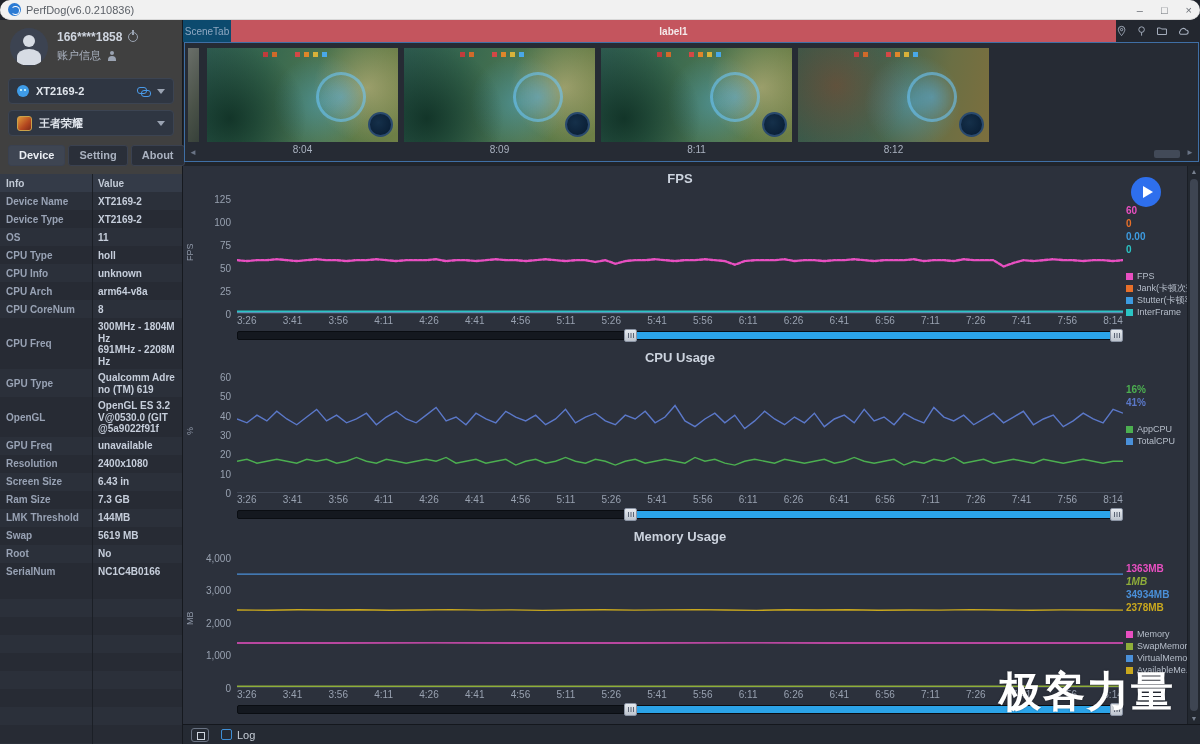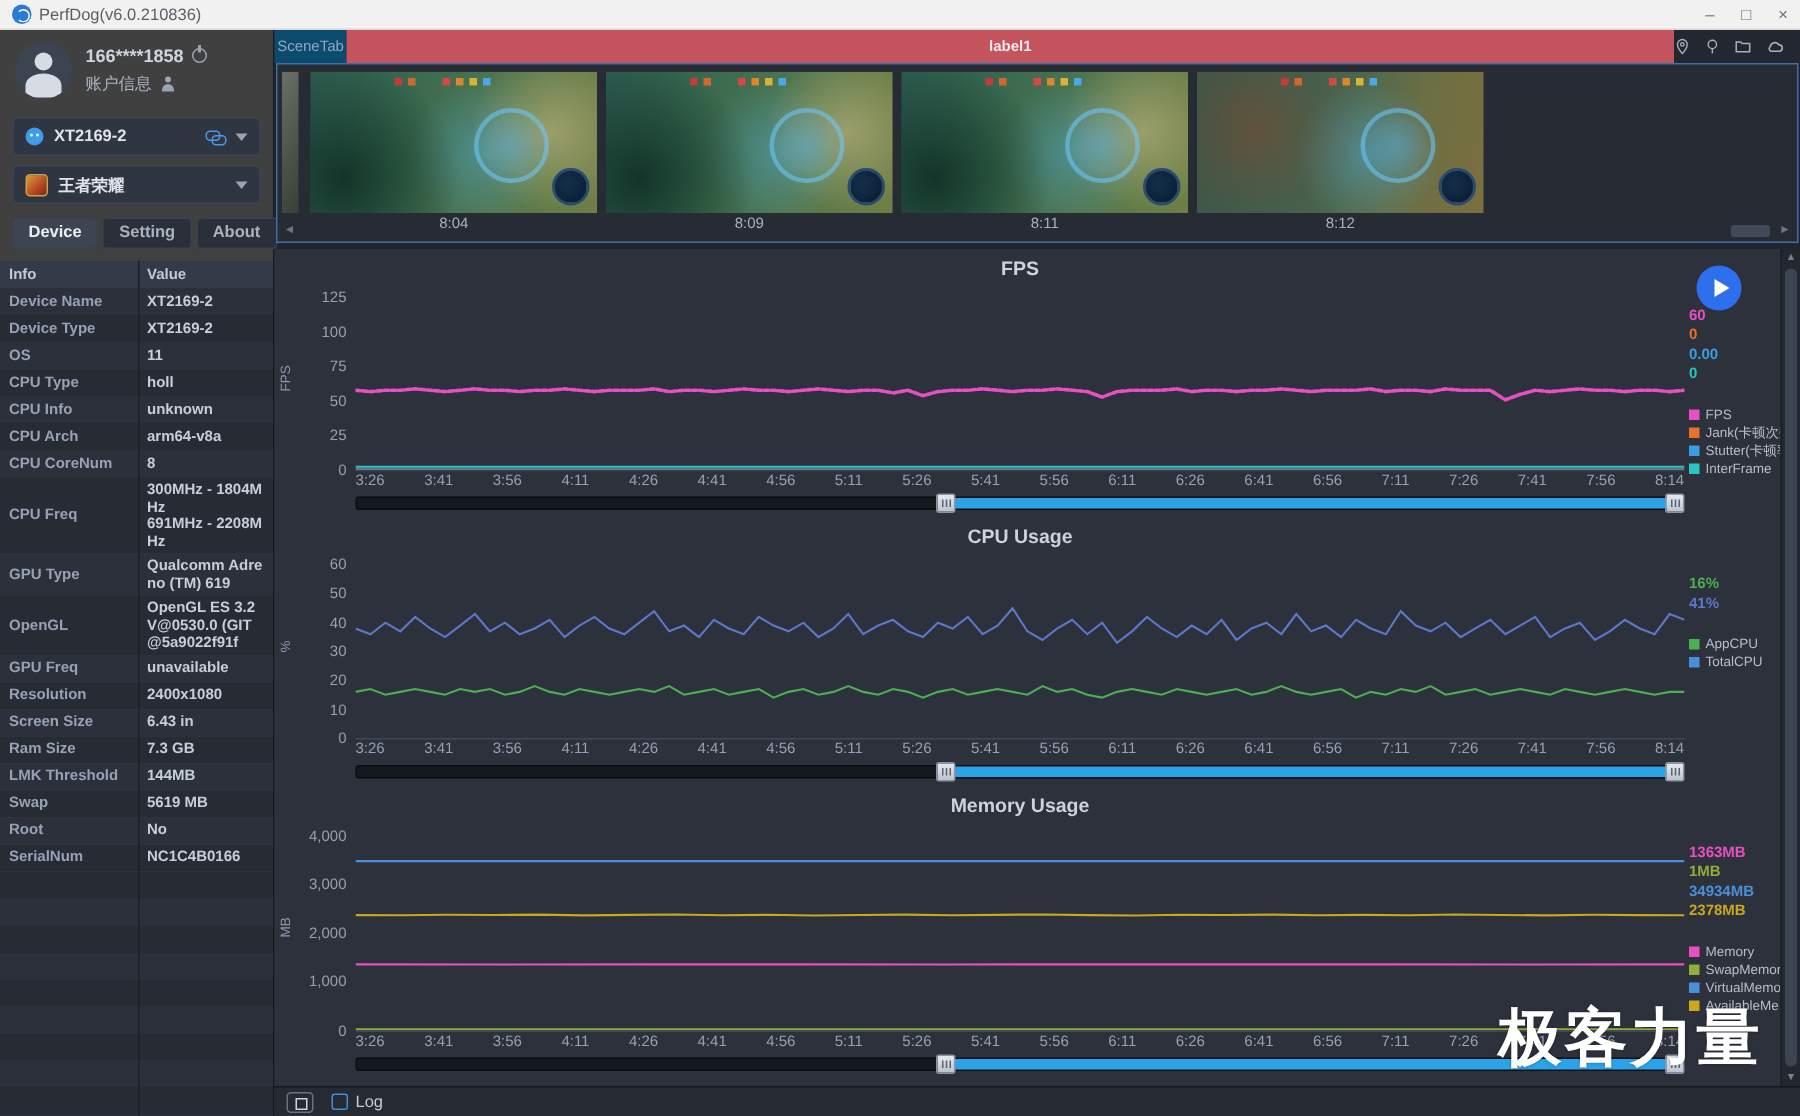--- a/index.html
+++ b/index.html
@@ -1,21 +1,21 @@
 <!DOCTYPE html>
 <html><head>
 <meta charset="utf-8">
 <style>
   * { margin:0; padding:0; box-sizing:border-box; }
   html,body { width:1200px; height:744px; overflow:hidden; background:#20242b;
     font-family:"Liberation Sans", sans-serif; -webkit-font-smoothing:antialiased; }
 
   
   .titlebar { height:20px; background:#f1f1f1; display:flex; align-items:center;
-    padding:0 8px; border-bottom:1px solid #d8d8d8; }
+    padding:0 8px; border-bottom:1px solid #d8d8d8;border-radius:10px; }
   .titlebar .logo { width:13px; height:13px; border-radius:50%; background:#2b7bd4;
     position:relative; margin-right:5px; }
   .titlebar .logo::after { content:""; position:absolute; left:3px; top:3px; width:7px; height:7px;
     border:1.5px solid #fff; border-radius:50%; border-left-color:transparent; }
   .titlebar .title { font-size:11px; color:#5a5f66; }
   .win-controls { margin-left:auto; display:flex; gap:18px; color:#6a6f76; font-size:11px; }
   .win-controls span { cursor:default; line-height:18px; }
 
   .app { display:flex; height:724px; }
 
@@ -533,21 +533,21 @@
                 <svg viewBox="0 0 1000 100" preserveAspectRatio="none">
                   <polyline points="0.0,18.77 111.1,18.77 222.2,18.77 333.3,18.77 444.4,18.77 555.6,18.77 666.7,18.77 777.8,18.77 888.9,18.77 1000.0,18.77" fill="none" stroke="#4a90d9" vector-effect="non-scaling-stroke" stroke-width="1.4"></polyline>
                   <polyline points="0.0,44.65 34.5,44.74 69.0,44.47 103.4,44.60 137.9,44.42 172.4,44.77 206.9,44.56 241.4,44.37 275.9,44.70 310.3,44.51 344.8,44.88 379.3,44.60 413.8,44.42 448.3,44.72 482.8,44.53 517.2,44.33 551.7,44.65 586.2,44.84 620.7,44.47 655.2,44.63 689.7,44.42 724.1,44.74 758.6,44.56 793.1,44.70 827.6,44.37 862.1,44.58 896.6,44.79 931.0,44.51 965.5,44.65 1000.0,44.70" fill="none" stroke="#c9a81e" vector-effect="non-scaling-stroke" stroke-width="1.4"></polyline>
                   <polyline points="0.0,68.30 111.1,68.33 222.2,68.28 333.3,68.30 444.4,68.33 555.6,68.28 666.7,68.30 777.8,68.30 888.9,68.33 1000.0,68.30" fill="none" stroke="#e84fc1" vector-effect="non-scaling-stroke" stroke-width="1.4"></polyline>
                   <polyline points="0.0,99.42 111.1,99.42 222.2,99.42 333.3,99.42 444.4,99.42 555.6,99.42 666.7,99.42 777.8,99.42 888.9,99.42 1000.0,99.42" fill="none" stroke="#8fae3a" vector-effect="non-scaling-stroke" stroke-width="1.4"></polyline>
                 </svg>
               </div>
               <div class="c-right">
                 <div class="c-vals">
                   <div style="color: rgb(232, 79, 193);">1363MB</div>
-                  <div style="color: rgb(143, 174, 58);">1MB</div>
+                  <div style="color: rgb(143, 174, 58); font-style: italic;">1MB</div>
                   <div style="color: rgb(74, 144, 217);">34934MB</div>
                   <div style="color: rgb(201, 168, 30);">2378MB</div>
                 </div>
                 <div class="c-legend">
                   <div class="li">
                     <div class="sw" style="background: rgb(232, 79, 193);"></div>
                     <span>Memory</span>
                   </div>
                   <div class="li">
                     <div class="sw" style="background: rgb(143, 174, 58);"></div>

